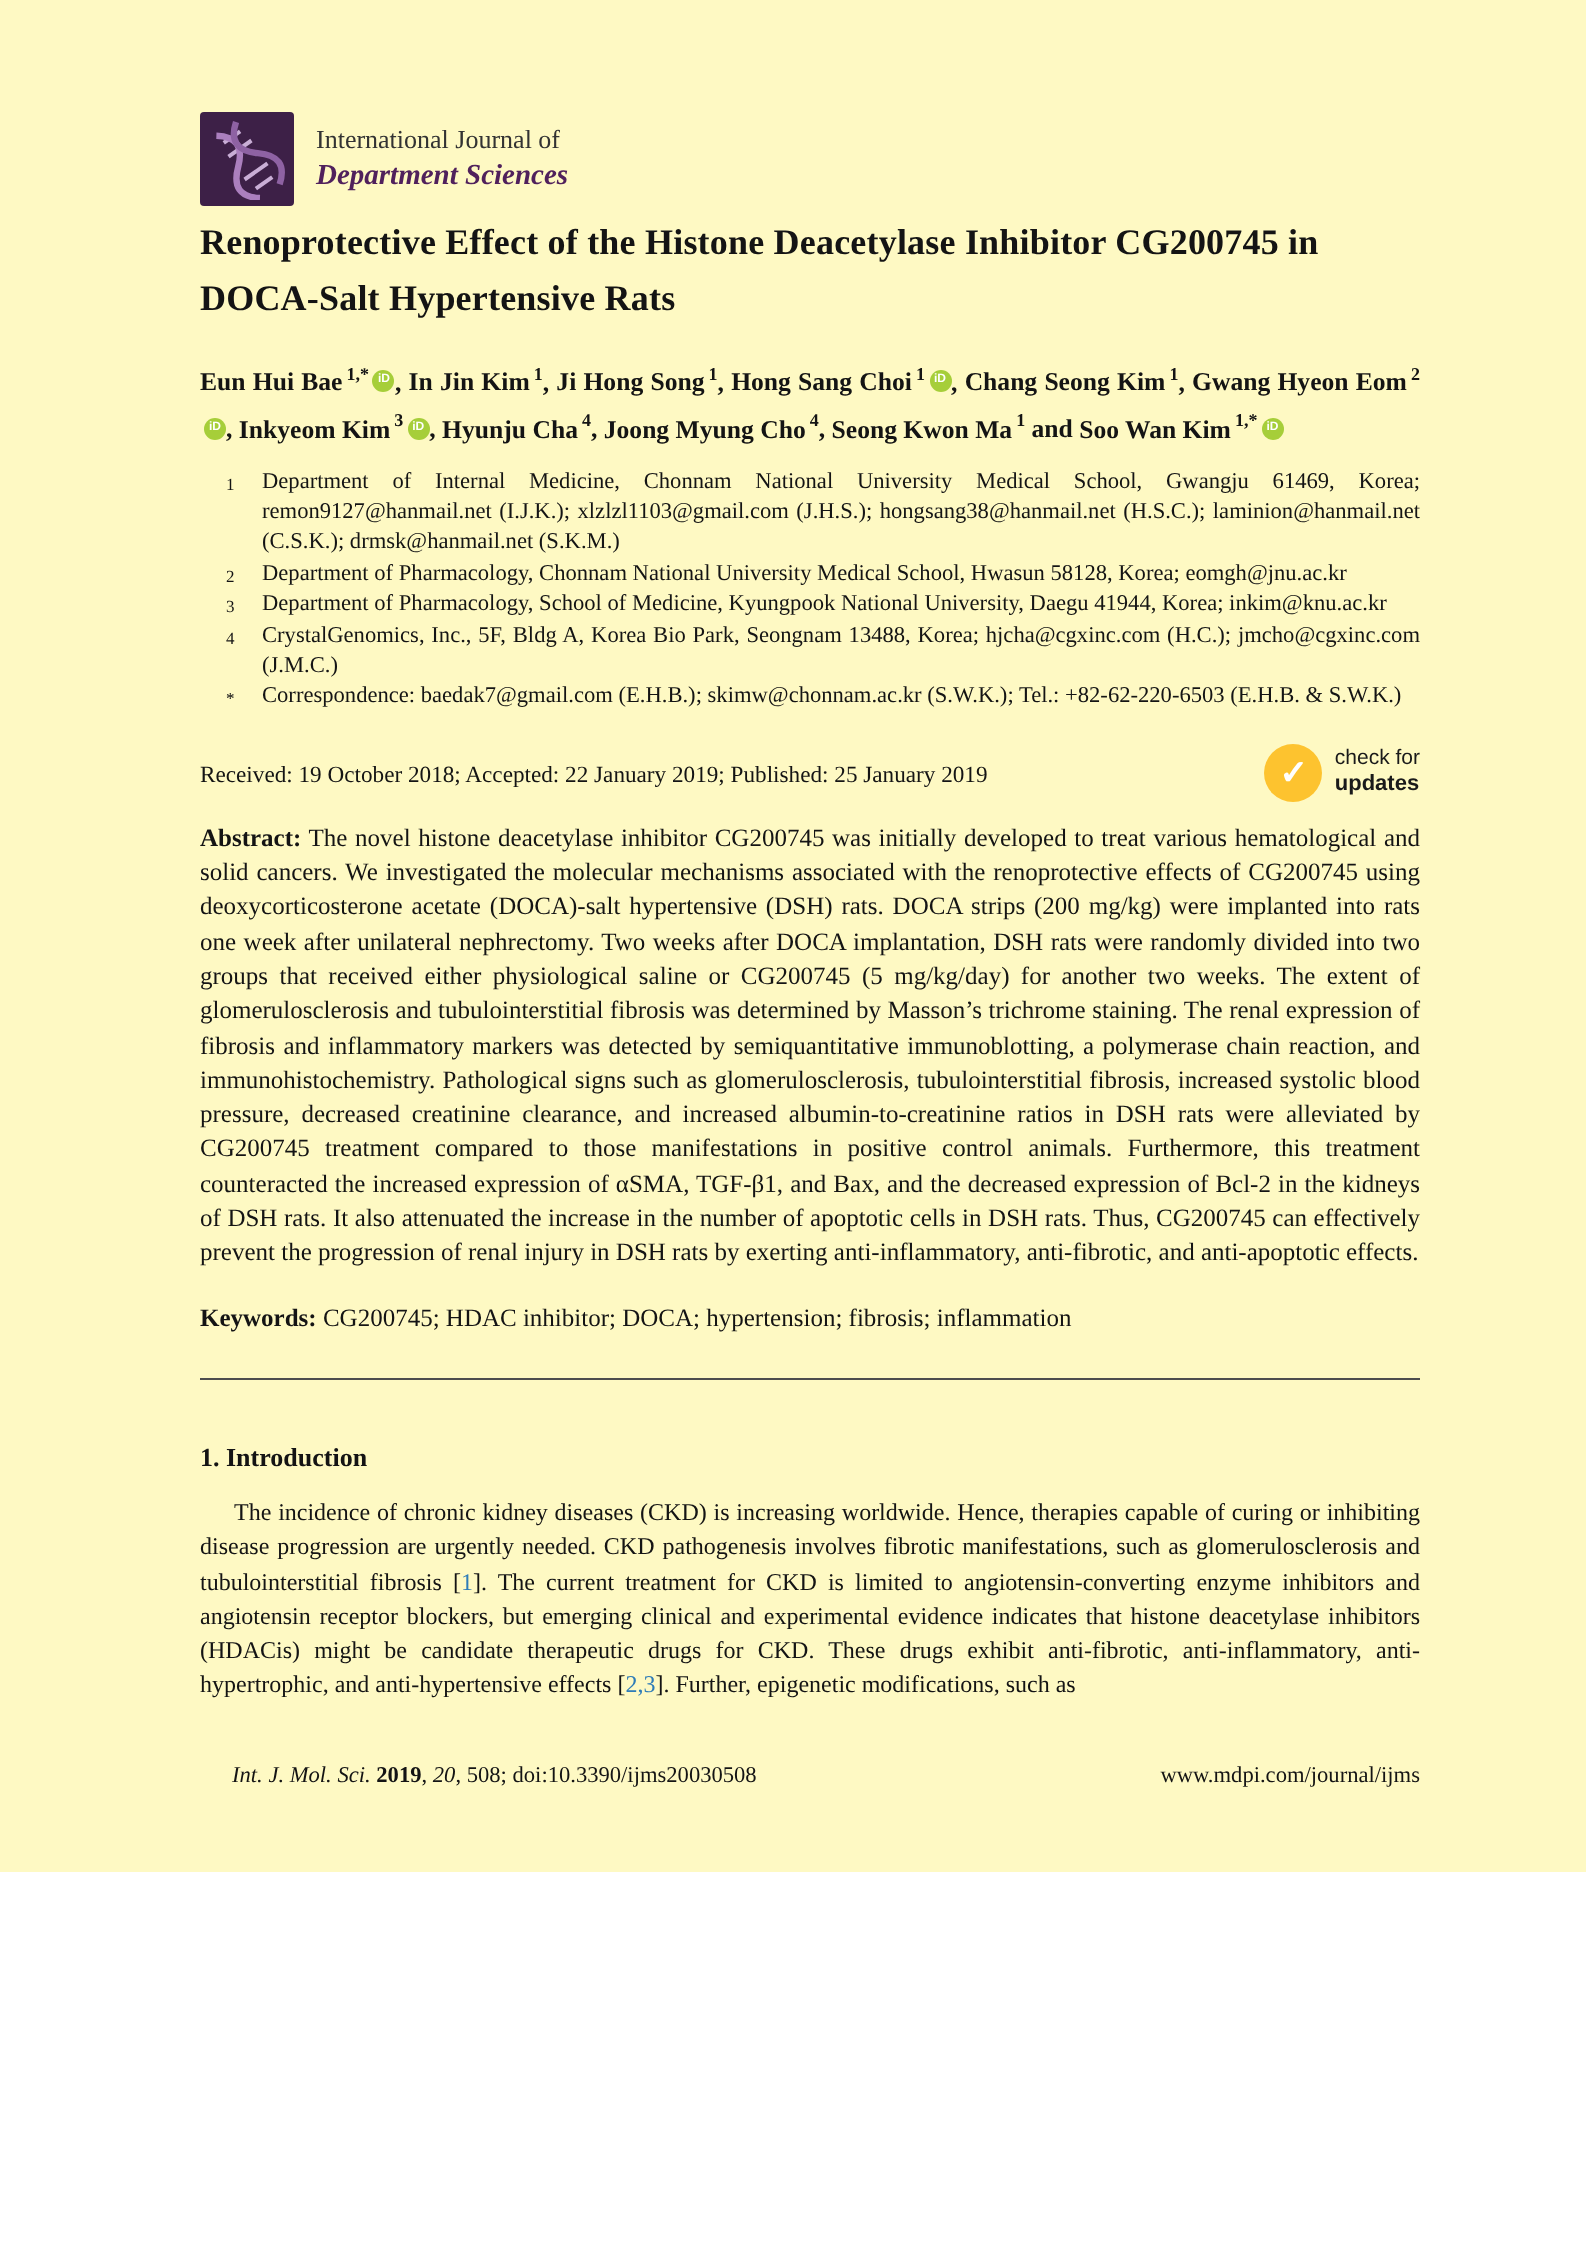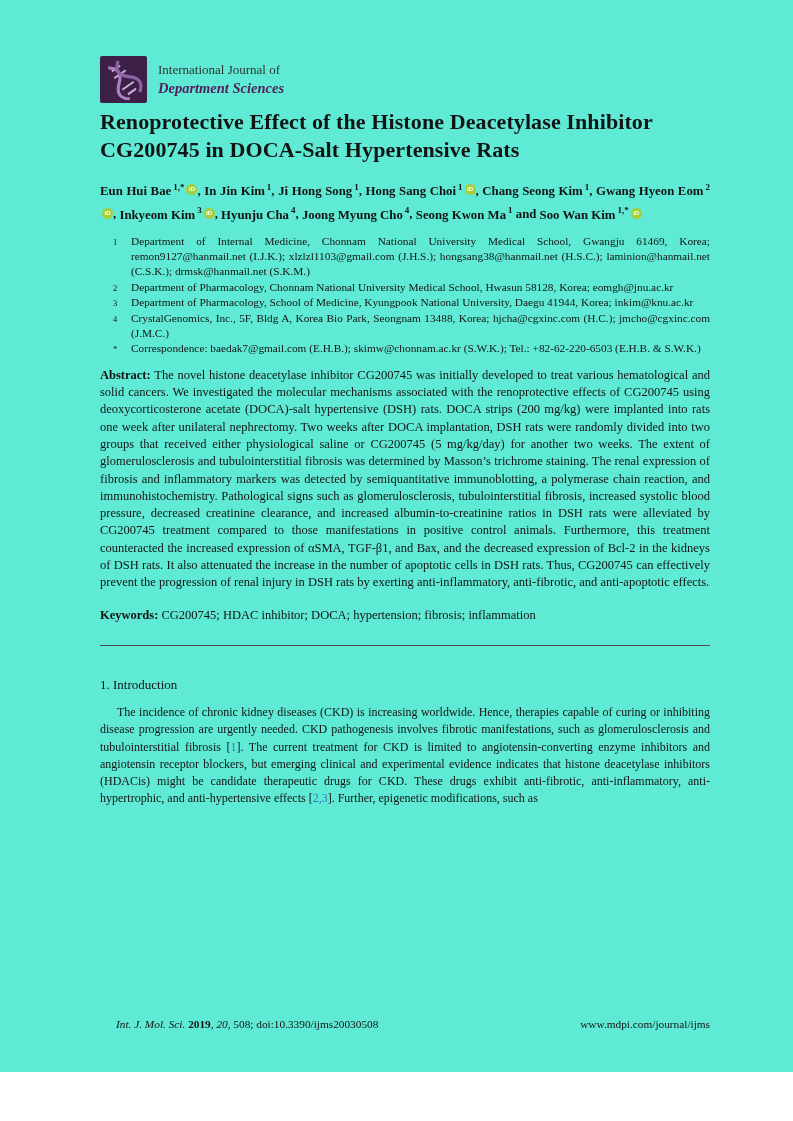--- a/index.html
+++ b/index.html
@@ -1,38 +1,38 @@
 <!DOCTYPE html>
 <html><head>
 <meta charset="utf-8">
 <style>
   html,body{margin:0;padding:0;background:#ffffff;}
   .page{
     position:relative;
-    width:793px;height:1072px;
+    width:793px;height:936px;
     margin:0 auto;
-    background:#5eead4;
+    background:#fef9c3;
     box-sizing:border-box;
     padding:56px 83px 0 100px;
     font-family:"Liberation Serif","DejaVu Serif",serif;
     color:#141414;
     overflow:hidden;
   }
   
   .header{display:flex;justify-content:space-between;align-items:flex-start;}
   .brand{display:flex;align-items:center;}
   .logo-box{width:47px;height:47px;background:#3d2047;border-radius:2px;
     display:flex;align-items:center;justify-content:center;flex:none;}
   .journal-name{margin-left:11px;line-height:1.25;}
   .jn1{font-size:13px;color:#333;}
   .jn2{font-size:14.5px;font-weight:bold;font-style:italic;color:#50215c;}
   .mdpi{margin-top:4px;}
   
   .article-label{font-style:italic;font-size:12.5px;margin-top:26px;}
-  .title{font-size:22px;font-weight:bold;line-height:27.5px;margin:5px 0 0 0;letter-spacing:.1px;}
+  .title{font-size:18px;font-weight:bold;line-height:27.5px;margin:5px 0 0 0;letter-spacing:.1px;}
   .authors{margin:15px 0 0 0;font-weight:bold;font-size:12.8px;line-height:19px;text-align:justify;}
   .asup{font-size:9px;margin-left:2px;}
   .orcid{display:inline-block;width:11px;height:11px;border-radius:50%;
     background:#a6ce39;color:#fff;font-family:"Liberation Sans",sans-serif;
     font-size:6px;font-weight:bold;text-align:center;line-height:11px;
     vertical-align:4px;margin-left:2px;}
   
   .affiliations{margin-top:9px;font-size:11.3px;line-height:15.4px;}
   .aff-row{display:flex;}
   .aff-marker{flex:none;width:18px;margin-left:13px;font-size:8.5px;
@@ -47,21 +47,21 @@
   .check-circle span{color:#fff;font-size:17px;font-weight:bold;
     font-family:"Liberation Sans",sans-serif;line-height:1;}
   .badge-text{font-family:"Liberation Sans",sans-serif;line-height:1.1;color:#1a1a1a;}
   .bt1{font-size:10.5px;}
   .bt2{font-size:11px;font-weight:bold;}
   
   .abstract{margin:10px 0 0 0;font-size:12.5px;line-height:17.3px;text-align:justify;}
   .keywords{margin:15px 0 0 0;font-size:12.5px;line-height:17.3px;text-align:justify;}
   .divider{border:none;border-top:1.5px solid #4d4d4d;margin:21px 0 0 0;}
   
-  .sec-heading{font-size:13px;font-weight:normal;margin:31px 0 0 0;}
+  .sec-heading{font-size:13px;font-weight:bold;margin:31px 0 0 0;}
   .body-par{margin:11px 0 0 0;font-size:12px;line-height:17.3px;
     text-align:justify;text-indent:17px;}
   .cite{color:#2e7cb8;}
   
   .footer{position:absolute;left:116px;right:83px;bottom:42px;
     display:flex;justify-content:space-between;font-size:11.3px;}
 </style>
 </head>
 <body>
 
@@ -106,20 +106,32 @@
       <div class="aff-row">
         <sup class="aff-marker">4</sup>
         <div class="aff-text">CrystalGenomics, Inc., 5F, Bldg A, Korea Bio Park, Seongnam 13488, Korea; hjcha@cgxinc.com (H.C.); jmcho@cgxinc.com (J.M.C.)</div>
       </div>
       <div class="aff-row">
         <sup class="aff-marker">*</sup>
         <div class="aff-text">Correspondence: baedak7@gmail.com (E.H.B.); skimw@chonnam.ac.kr (S.W.K.); Tel.: +82-62-220-6503 (E.H.B. &amp; S.W.K.)</div>
       </div>
     </div>
 
+  <div class="dates-row">
+    <div class="dates">Received: 19 October 2018; Accepted: 22 January 2019; Published: 25 January 2019</div>
+    <div class="check-badge">
+      <div class="check-circle">
+        <span>✓</span>
+      </div>
+      <div class="badge-text">
+        <div class="bt1">check for</div>
+        <div class="bt2">updates</div>
+      </div>
+    </div>
+  </div>
 
   <p class="abstract"><b>Abstract:</b> <span>The novel histone deacetylase inhibitor CG200745 was initially developed to treat various hematological and solid cancers. We investigated the molecular mechanisms associated with the renoprotective effects of CG200745 using deoxycorticosterone acetate (DOCA)-salt hypertensive (DSH) rats. DOCA strips (200 mg/kg) were implanted into rats one week after unilateral nephrectomy. Two weeks after DOCA implantation, DSH rats were randomly divided into two groups that received either physiological saline or CG200745 (5 mg/kg/day) for another two weeks. The extent of glomerulosclerosis and tubulointerstitial fibrosis was determined by Masson’s trichrome staining. The renal expression of fibrosis and inflammatory markers was detected by semiquantitative immunoblotting, a polymerase chain reaction, and immunohistochemistry. Pathological signs such as glomerulosclerosis, tubulointerstitial fibrosis, increased systolic blood pressure, decreased creatinine clearance, and increased albumin-to-creatinine ratios in DSH rats were alleviated by CG200745 treatment compared to those manifestations in positive control animals. Furthermore, this treatment counteracted the increased expression of αSMA, TGF-β1, and Bax, and the decreased expression of Bcl-2 in the kidneys of DSH rats. It also attenuated the increase in the number of apoptotic cells in DSH rats. Thus, CG200745 can effectively prevent the progression of renal injury in DSH rats by exerting anti-inflammatory, anti-fibrotic, and anti-apoptotic effects.</span></p>
 
   <p class="keywords"><b>Keywords:</b> <span>CG200745; HDAC inhibitor; DOCA; hypertension; fibrosis; inflammation</span></p>
 
   <hr class="divider">
 
   <h2 class="sec-heading">1. Introduction</h2>
 
   <p class="body-par">The incidence of chronic kidney diseases (CKD) is increasing worldwide. Hence, therapies capable of curing or inhibiting disease progression are urgently needed. CKD pathogenesis involves fibrotic manifestations, such as glomerulosclerosis and tubulointerstitial fibrosis [<span class="cite">1</span>]. The current treatment for CKD is limited to angiotensin-converting enzyme inhibitors and angiotensin receptor blockers, but emerging clinical and experimental evidence indicates that histone deacetylase inhibitors (HDACis) might be candidate therapeutic drugs for CKD. These drugs exhibit anti-fibrotic, anti-inflammatory, anti-hypertrophic, and anti-hypertensive effects [<span class="cite">2,3</span>]. Further, epigenetic modifications, such as</p>

